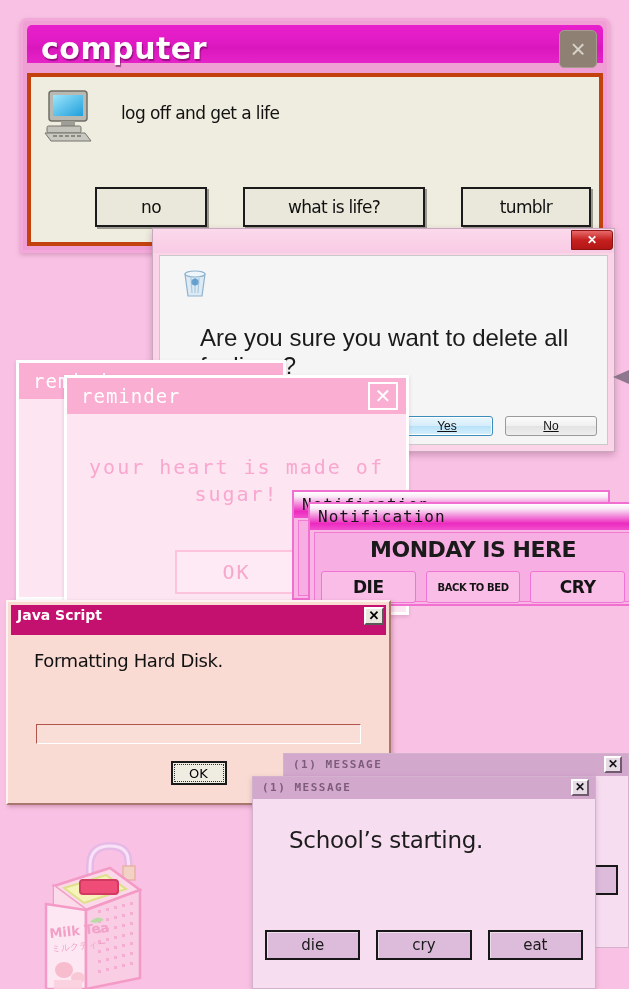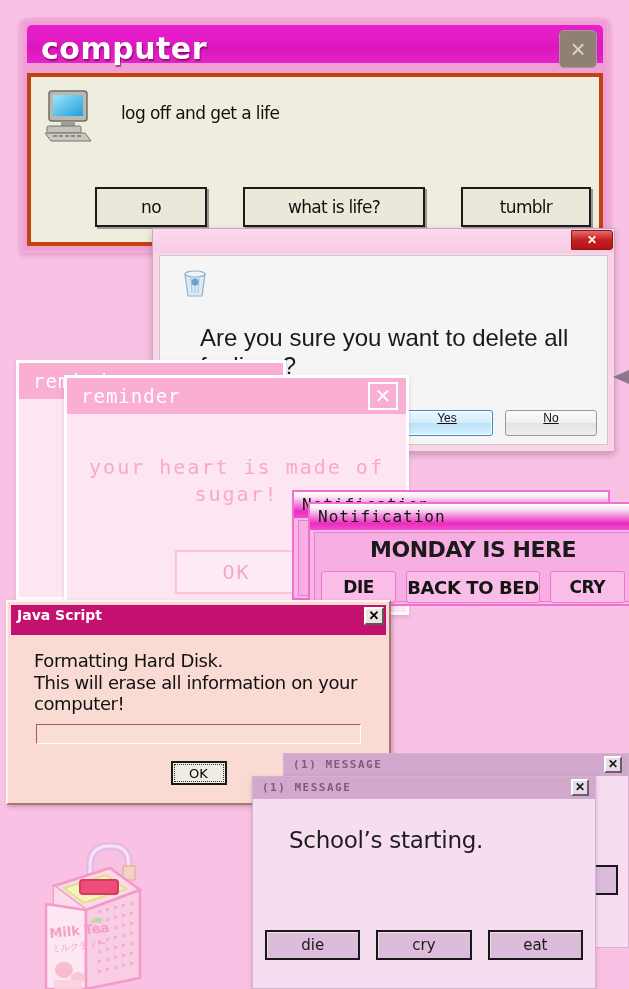--- a/index.html
+++ b/index.html
@@ -93,24 +93,24 @@
     background: #f5f5f5; border: 1px solid #c9c9c9;
   }
   .trash-icon { position: absolute; left: 20px; top: 10px; width: 30px; height: 32px; }
   #delete-message {
     position: absolute; left: 40px; top: 68px; right: 10px;
     font-size: 24px; color: #1a1a1a;
     font-family: "Liberation Sans", sans-serif;
   }
   #delete-buttons { position: absolute; right: 10px; bottom: 8px; display: flex; gap: 12px; }
   .w7btn {
-    width: 92px; height: 26px;
+    width: 92px; height: 20px;
     background: linear-gradient(180deg,#fbfbfb 0%,#f0f0f0 48%,#e3e3e3 52%,#eeeeee 100%);
     border: 1px solid #9a9a9a; border-radius: 3px;
-    font-size: 12px; color: #111; display: flex; justify-content: center;
+    font-size: 12px; color: #111; display: flex; align-items: center; justify-content: center;
     font-family: "Liberation Sans", sans-serif;
   }
   .w7btn.default {
     background: linear-gradient(180deg,#eaf6fd 0%,#d6eefb 48%,#b9e2f8 52%,#d7effc 100%);
     border: 1px solid #3c8dbc; box-shadow: inset 0 0 0 1px #fff;
   }
   .w7btn u { text-decoration: underline; }
 
   
   .reminder {
@@ -168,21 +168,21 @@
     font-family: "DejaVu Sans", sans-serif;
   }
   #notif-buttons { position: absolute; left: 6px; right: 6px; top: 38px; display: flex; gap: 10px; }
   .nbtn {
     flex: 1; height: 32px; background: #f9bde7;
     border: 1px solid #f074d3; border-radius: 3px;
     display: flex; align-items: center; justify-content: center;
     font-size: 17px; font-weight: 700; color: #141414; letter-spacing: -.4px;
     font-family: "DejaVu Sans", sans-serif; white-space: nowrap;
   }
-  .nbtn.small { font-size: 18px; }
+  .nbtn.small { font-size: 10px; }
 
   
   #js-window {
     left: 6px; top: 600px; width: 385px; height: 205px;
     background: #f9dbd3;
     border-top: 2px solid #fdf3f0; border-left: 2px solid #fdf3f0;
     border-right: 2px solid #a8786e; border-bottom: 2px solid #a8786e;
     box-shadow: 2px 2px 4px rgba(120,50,80,.3);
   }
   #js-titlebar {
@@ -375,21 +375,20 @@
       </div>
     </div>
   </div>
 
   <div class="win" id="js-window">
     <div id="js-titlebar">
       <div id="js-title">Java Script</div>
       <div id="js-close">✕</div>
     </div>
     <div class="js-line" id="js-line1">Formatting Hard Disk.</div>
-    <div class="js-line" id="js-line2">This will erase all information on your computer!</div>
     <div id="js-input"></div>
     <div id="js-ok">OK</div>
   </div>
 
   <div class="win msgwin" id="message-back">
     <div class="msg-titlebar">
       <div class="msg-title">(1) MESSAGE</div>
       <div class="msg-close">✕</div>
     </div>
     <div id="message-extra-btn"></div>

